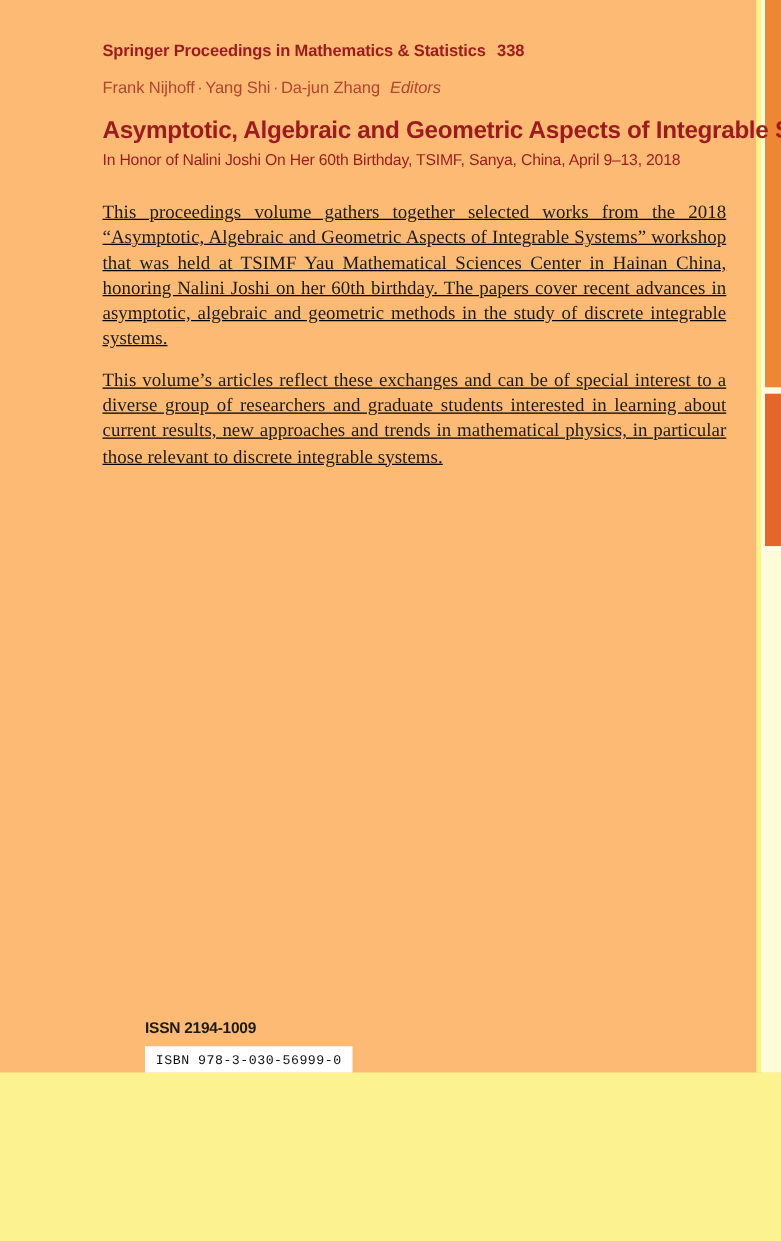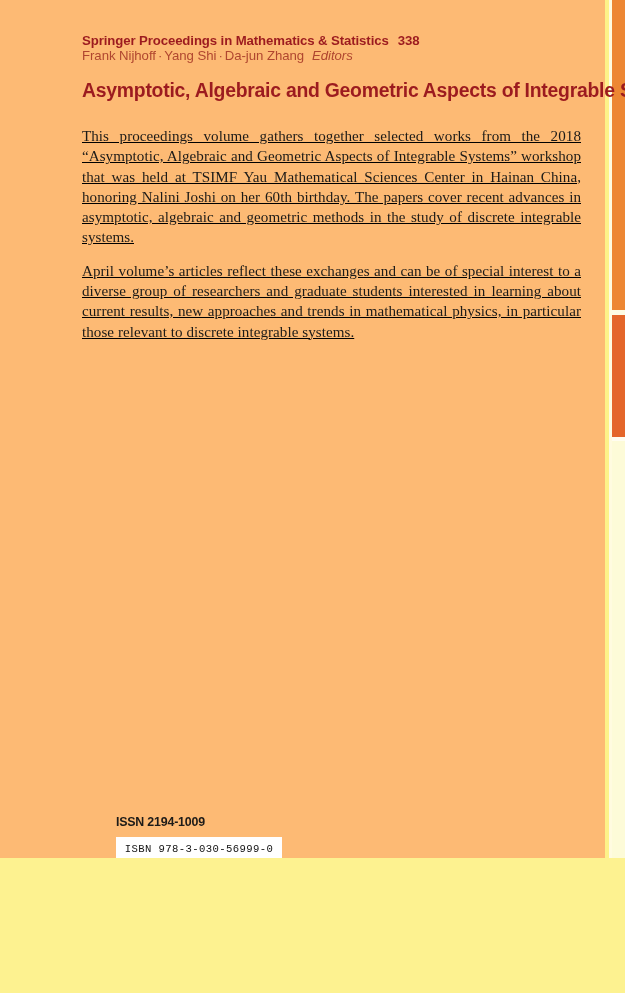--- a/index.html
+++ b/index.html
@@ -91,21 +91,21 @@
     font-weight: bold;
     color: #9c1b1f;
     letter-spacing: -0.1px;
     white-space: nowrap;
   }
   .series-line .series-num {
     margin-left: 9px;
   }
 
   .editors-line {
-    margin-top: 0;
+    margin-top: 14px;
     font-size: 13.2px;
     color: #b0462f;
     letter-spacing: -0.05px;
     white-space: nowrap;
   }
   .editors-line .ed-sep {
     padding: 0 2px;
   }
   .editors-line .ed-word {
     font-style: italic;
@@ -266,24 +266,25 @@
     <div class="series-line">
       <span>Springer Proceedings in Mathematics &amp; Statistics</span><span class="series-num">338</span>
     </div>
 
     <div class="editors-line">
       <span>Frank Nijhoff</span><span class="ed-sep">·</span><span>Yang Shi</span><span class="ed-sep">·</span><span>Da-jun Zhang</span><span class="ed-word">Editors</span>
     </div>
 
     <div class="book-title">Asymptotic, Algebraic and Geometric Aspects of Integrable Systems</div>
 
+    <div class="book-subtitle">In Honor of Nalini Joshi On Her 60th Birthday, TSIMF, Sanya, China, April 9–13, 2018</div>
 
     <div class="blurb">
       <p>This proceedings volume gathers together selected works from the 2018 “Asymptotic, Algebraic and Geometric Aspects of Integrable Systems” workshop that was held at TSIMF Yau Mathematical Sciences Center in Hainan China, honoring Nalini Joshi on her 60th birthday. The papers cover recent advances in asymptotic, algebraic and geometric methods in the study of discrete integrable systems.</p>
-      <p>April volume’s articles reflect these exchanges and can be of special interest to a diverse group of researchers and graduate students interested in learning about current results, new approaches and trends in mathematical physics, in particular those relevant to discrete integrable systems.</p>
+      <p>This volume’s articles reflect these exchanges and can be of special interest to a diverse group of researchers and graduate students interested in learning about current results, new approaches and trends in mathematical physics, in particular those relevant to discrete integrable systems.</p>
     </div>
 
   </div>
 
   <div class="bottom">
 
     <div class="issn">ISSN 2194-1009</div>
 
     <div class="barcode-box">
       <div class="isbn-text">ISBN  978-3-030-56999-0</div>

